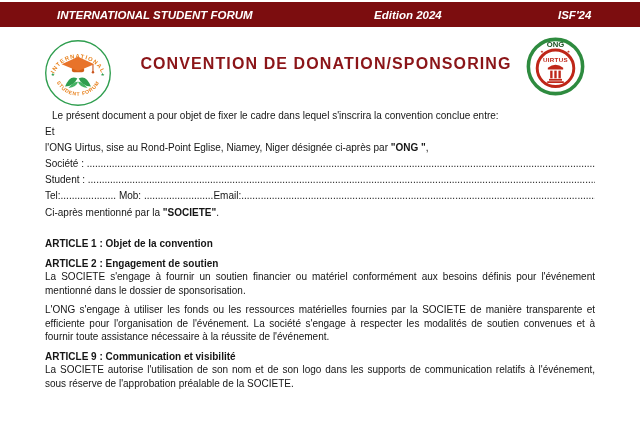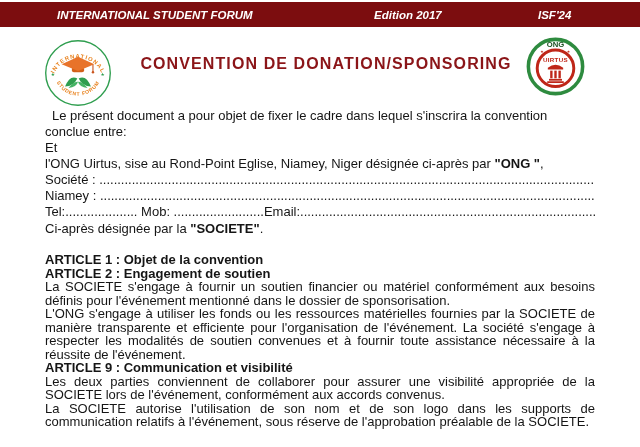--- a/index.html
+++ b/index.html
@@ -4,48 +4,48 @@
 <style>
   html,body{margin:0;padding:0;background:#ffffff;}
   .page{position:relative;width:640px;height:447px;background:#ffffff;overflow:hidden;
         font-family:"Liberation Sans","DejaVu Sans",sans-serif;color:#151515;}
   
   .topbar{position:absolute;top:2px;left:0;width:640px;height:25px;background:#7C0D0F;}
   .topbar span{position:absolute;top:50%;transform:translateY(-50%);color:#ffffff;
                font-weight:bold;font-style:italic;font-size:11.5px;white-space:nowrap;}
   .tb-left{left:57px;}
   .tb-center{left:374px;}
-  .tb-right{left:538px;}
+  .tb-right{left:558px;}
   
   .logo-left{position:absolute;left:44px;top:39px;width:68px;height:68px;}
   .logo-right{position:absolute;left:526px;top:37px;width:59px;height:59px;}
   
   .doc-title{position:absolute;top:55px;left:50px;right:38px;text-align:center;
              font-weight:bold;font-size:16px;letter-spacing:1.1px;color:#8B1518;}
   
   .content{position:absolute;top:108px;left:45px;width:550px;}
-  .content p{margin:0;font-size:13px;}
+  .content p{margin:0;font-size:10px;}
   .l16{line-height:16px;}
   .intro1{text-indent:7px;margin-bottom:8px;}
   .dotline{line-height:16.2px;white-space:nowrap;overflow:hidden;}
   .desig{line-height:16.5px;}
-  .article{}
+  .article{margin-top:6px;}
   .article-first{margin-top:16px;}
   .art-head{font-weight:bold;line-height:13.5px;}
   .art-body{line-height:13.5px;text-align:justify;}
   .b{font-weight:bold;}
 </style>
 </head>
 <body>
 
 <div class="page">
 
   <div class="topbar">
     <span class="tb-left">INTERNATIONAL STUDENT FORUM</span>
-    <span class="tb-center">Edition 2017</span>
+    <span class="tb-center">Edition 2024</span>
     <span class="tb-right">ISF'24</span>
   </div>
 
   <svg class="logo-left" viewBox="0 0 100 100">
     <defs>
       <path id="arcTopL" d="M 13 56 A 38.5 38.5 0 0 1 87 56"></path>
       <path id="arcBotL" d="M 17 60 A 35 35 0 0 0 83 60"></path>
     </defs>
     <circle cx="50" cy="50" r="47.5" fill="#ffffff" stroke="#2F9E4F" stroke-width="2"></circle>
     <text font-size="8.5" font-weight="bold" fill="#E8821E" letter-spacing="1.5">
@@ -95,39 +95,38 @@
   <div class="content">
 
     <p class="l16 intro1">Le présent document a pour objet de fixer le cadre dans lequel s'inscrira la convention conclue entre:</p>
 
     <p class="l16">Et</p>
 
     <p class="l16"><span> l'ONG Uirtus, sise au Rond-Point Eglise, Niamey, Niger désignée ci-après par </span><span class="b">"ONG "</span><span>,</span></p>
 
     <p class="dotline"><span>Société : </span><span>........................................................................................................................................................................................................</span></p>
 
-    <p class="dotline"><span>Niamey : </span><span>........................................................................................................................................................................................................</span></p>
+    <p class="dotline"><span>Student : </span><span>........................................................................................................................................................................................................</span></p>
 
     <p class="dotline"><span>Tel:</span><span>....................</span><span> Mob: </span><span>.........................</span><span>Email:</span><span>..................................................................................................................................</span></p>
 
-    <p class="desig"><span> Ci-après désignée par la </span><span class="b">"SOCIETE"</span><span>.</span></p>
+    <p class="desig"><span> Ci-après mentionné par la </span><span class="b">"SOCIETE"</span><span>.</span></p>
 
     <div class="article article-first">
       <p class="art-head">ARTICLE 1 : Objet de la convention</p>
     </div>
 
     <div class="article">
       <p class="art-head">ARTICLE 2 : Engagement de soutien</p>
       <p class="art-body">La SOCIETE s'engage à fournir un soutien financier ou matériel conformément aux besoins définis pour l'événement mentionné dans le dossier de sponsorisation.</p>
     </div>
 
     <div class="article">
       <p class="art-body">L'ONG s'engage à utiliser les fonds ou les ressources matérielles fournies par la SOCIETE de manière transparente et efficiente pour l'organisation de l'événement. La société s'engage à respecter les modalités de soutien convenues et à fournir toute assistance nécessaire à la réussite de l'événement.</p>
     </div>
 
     <div class="article">
       <p class="art-head">ARTICLE 9 : Communication et visibilité</p>
-      <p class="art-body">Les deux parties conviennent de collaborer pour assurer une visibilité appropriée de la SOCIETE lors de l'événement, conformément aux accords convenus.</p>
       <p class="art-body">La SOCIETE autorise l'utilisation de son nom et de son logo dans les supports de communication relatifs à l'événement, sous réserve de l'approbation préalable de la SOCIETE.</p>
     </div>
 
   </div>
 </div>
 
 </body></html>

